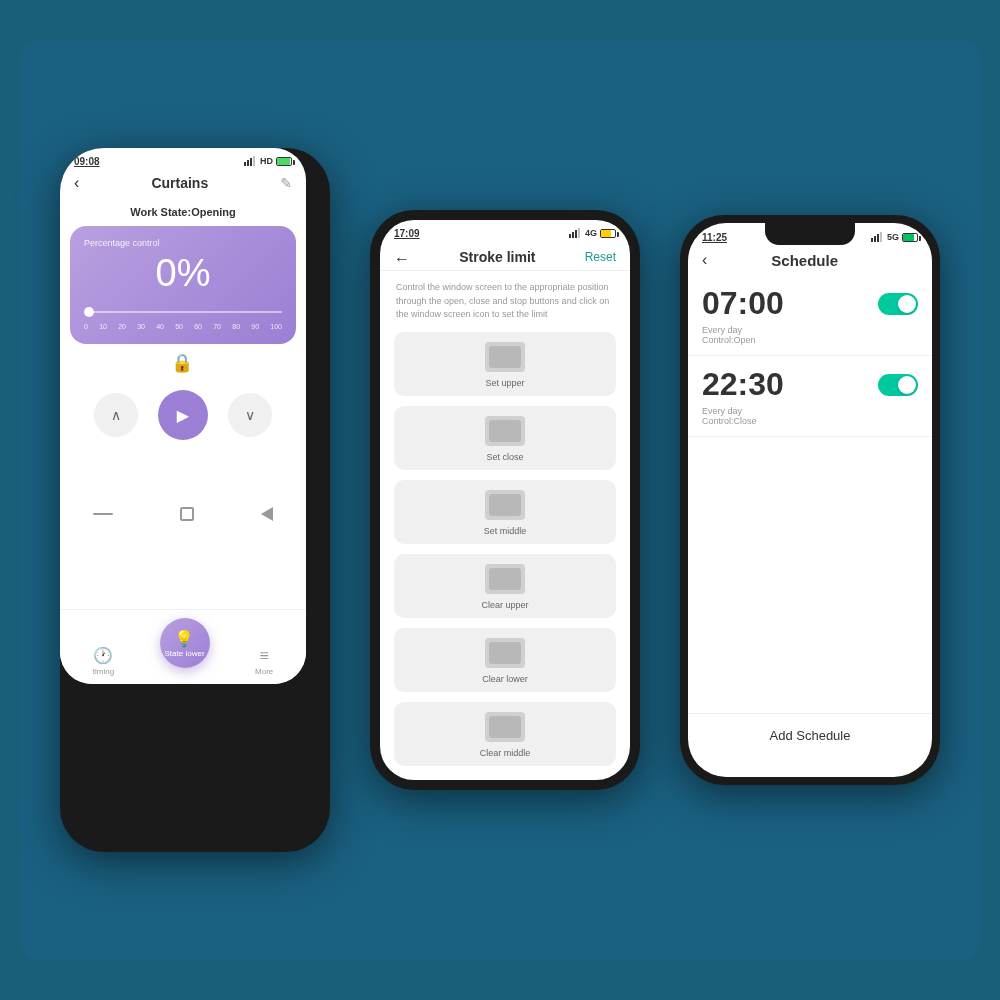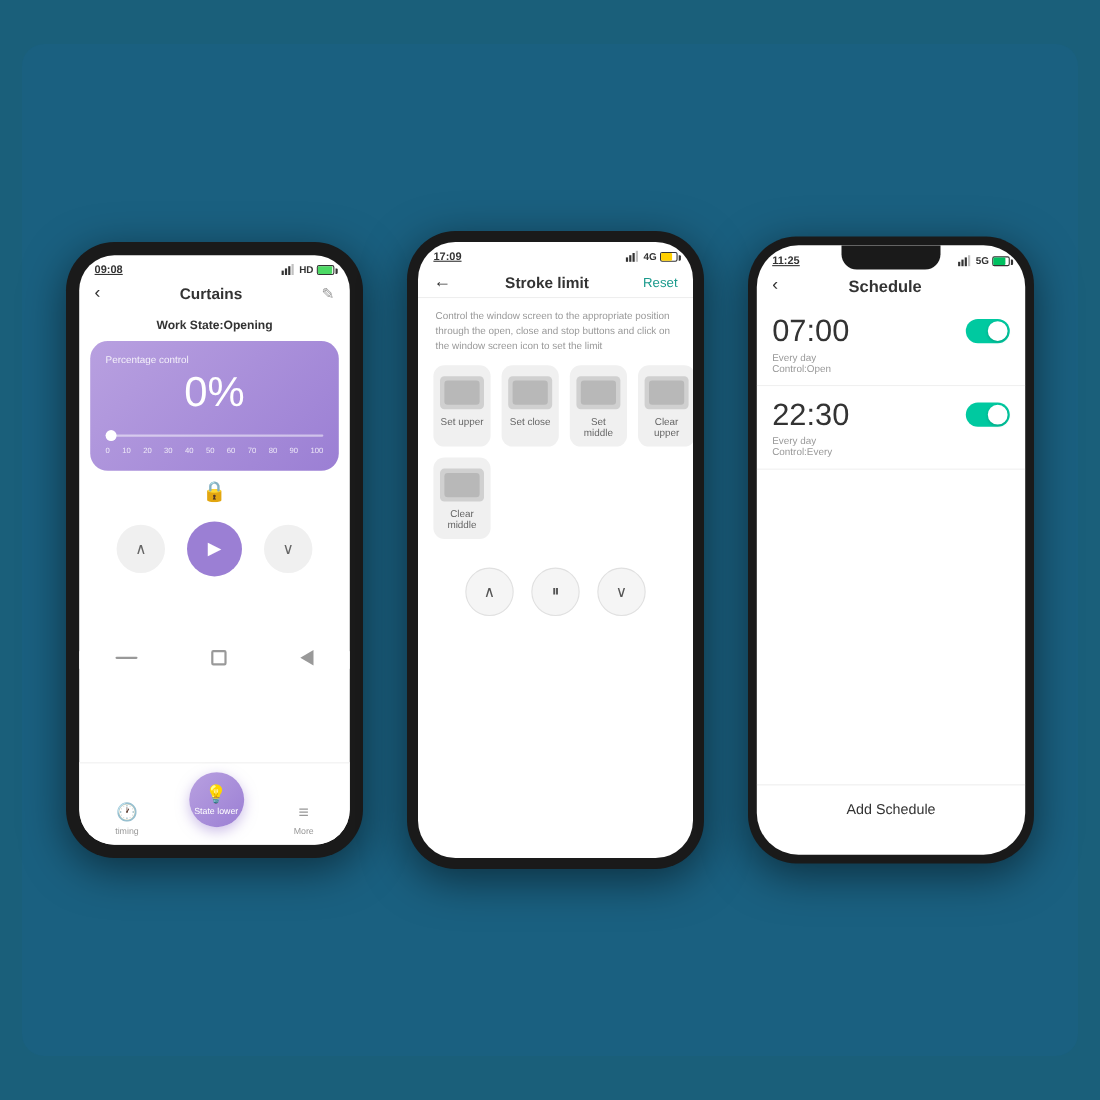--- a/index.html
+++ b/index.html
@@ -30,21 +30,21 @@
       box-shadow: 0 10px 40px rgba(0,0,0,0.5);
       overflow: hidden;
     }
     .phone-screen {
       background: #fff;
       overflow: hidden;
       position: relative;
     }
 
     
-    .phone1 { width: 270px; height: 560px; padding: 12px; }
+    .phone1 { width: 270px; height: 704px; }
     .phone1 .phone-screen { width: 246px; height: 536px; border-radius: 32px; }
 
     
     .phone2 { width: 270px; height: 580px; padding: 10px; }
     .phone2 .phone-screen { width: 250px; height: 560px; border-radius: 34px; }
 
     
     .phone3 { width: 260px; height: 570px; padding: 8px; }
     .phone3 .phone-screen { width: 244px; height: 554px; border-radius: 38px; }
 
@@ -210,21 +210,21 @@
 
     .p2-desc {
       font-size: 9px;
       color: #999;
       padding: 10px 16px;
       line-height: 1.5;
     }
 
     .stroke-grid {
       display: grid;
-      grid-template-columns: 1fr 1fr 1fr 1fr 1fr;
+      grid-template-columns: 1fr;
       gap: 10px;
       padding: 0 14px;
       margin-bottom: 10px;
     }
     .stroke-btn {
       background: #f0f0f0;
       border-radius: 10px;
       display: flex; flex-direction: column;
       align-items: center;
       padding: 10px 6px 8px;
@@ -285,21 +285,21 @@
 
     .schedule-item {
       padding: 10px 14px;
       border-bottom: 1px solid #f0f0f0;
     }
     .schedule-row {
       display: flex;
       align-items: center;
       justify-content: space-between;
     }
-    .schedule-time { font-size: 28px; font-weight: 400; color: #333; }
+    .schedule-time { font-size: 32px; font-weight: 700; color: #333; }
     .toggle {
       width: 40px; height: 22px;
       background: #00c9a0;
       border-radius: 11px;
       position: relative;
       cursor: pointer;
     }
     .toggle::after {
       content: '';
       position: absolute;
@@ -523,21 +523,21 @@
         </div>
       </div>
 
       <div class="schedule-item">
         <div class="schedule-row">
           <span class="schedule-time">22:30</span>
           <div class="toggle"></div>
         </div>
         <div class="schedule-detail">
           <span>Every day</span>
-          <span>Control:Every</span>
+          <span>Control:Close</span>
         </div>
       </div>
 
       <div class="add-schedule-btn">Add Schedule</div>
     </div>
   </div>
 
 </div>
 
 </body></html>

